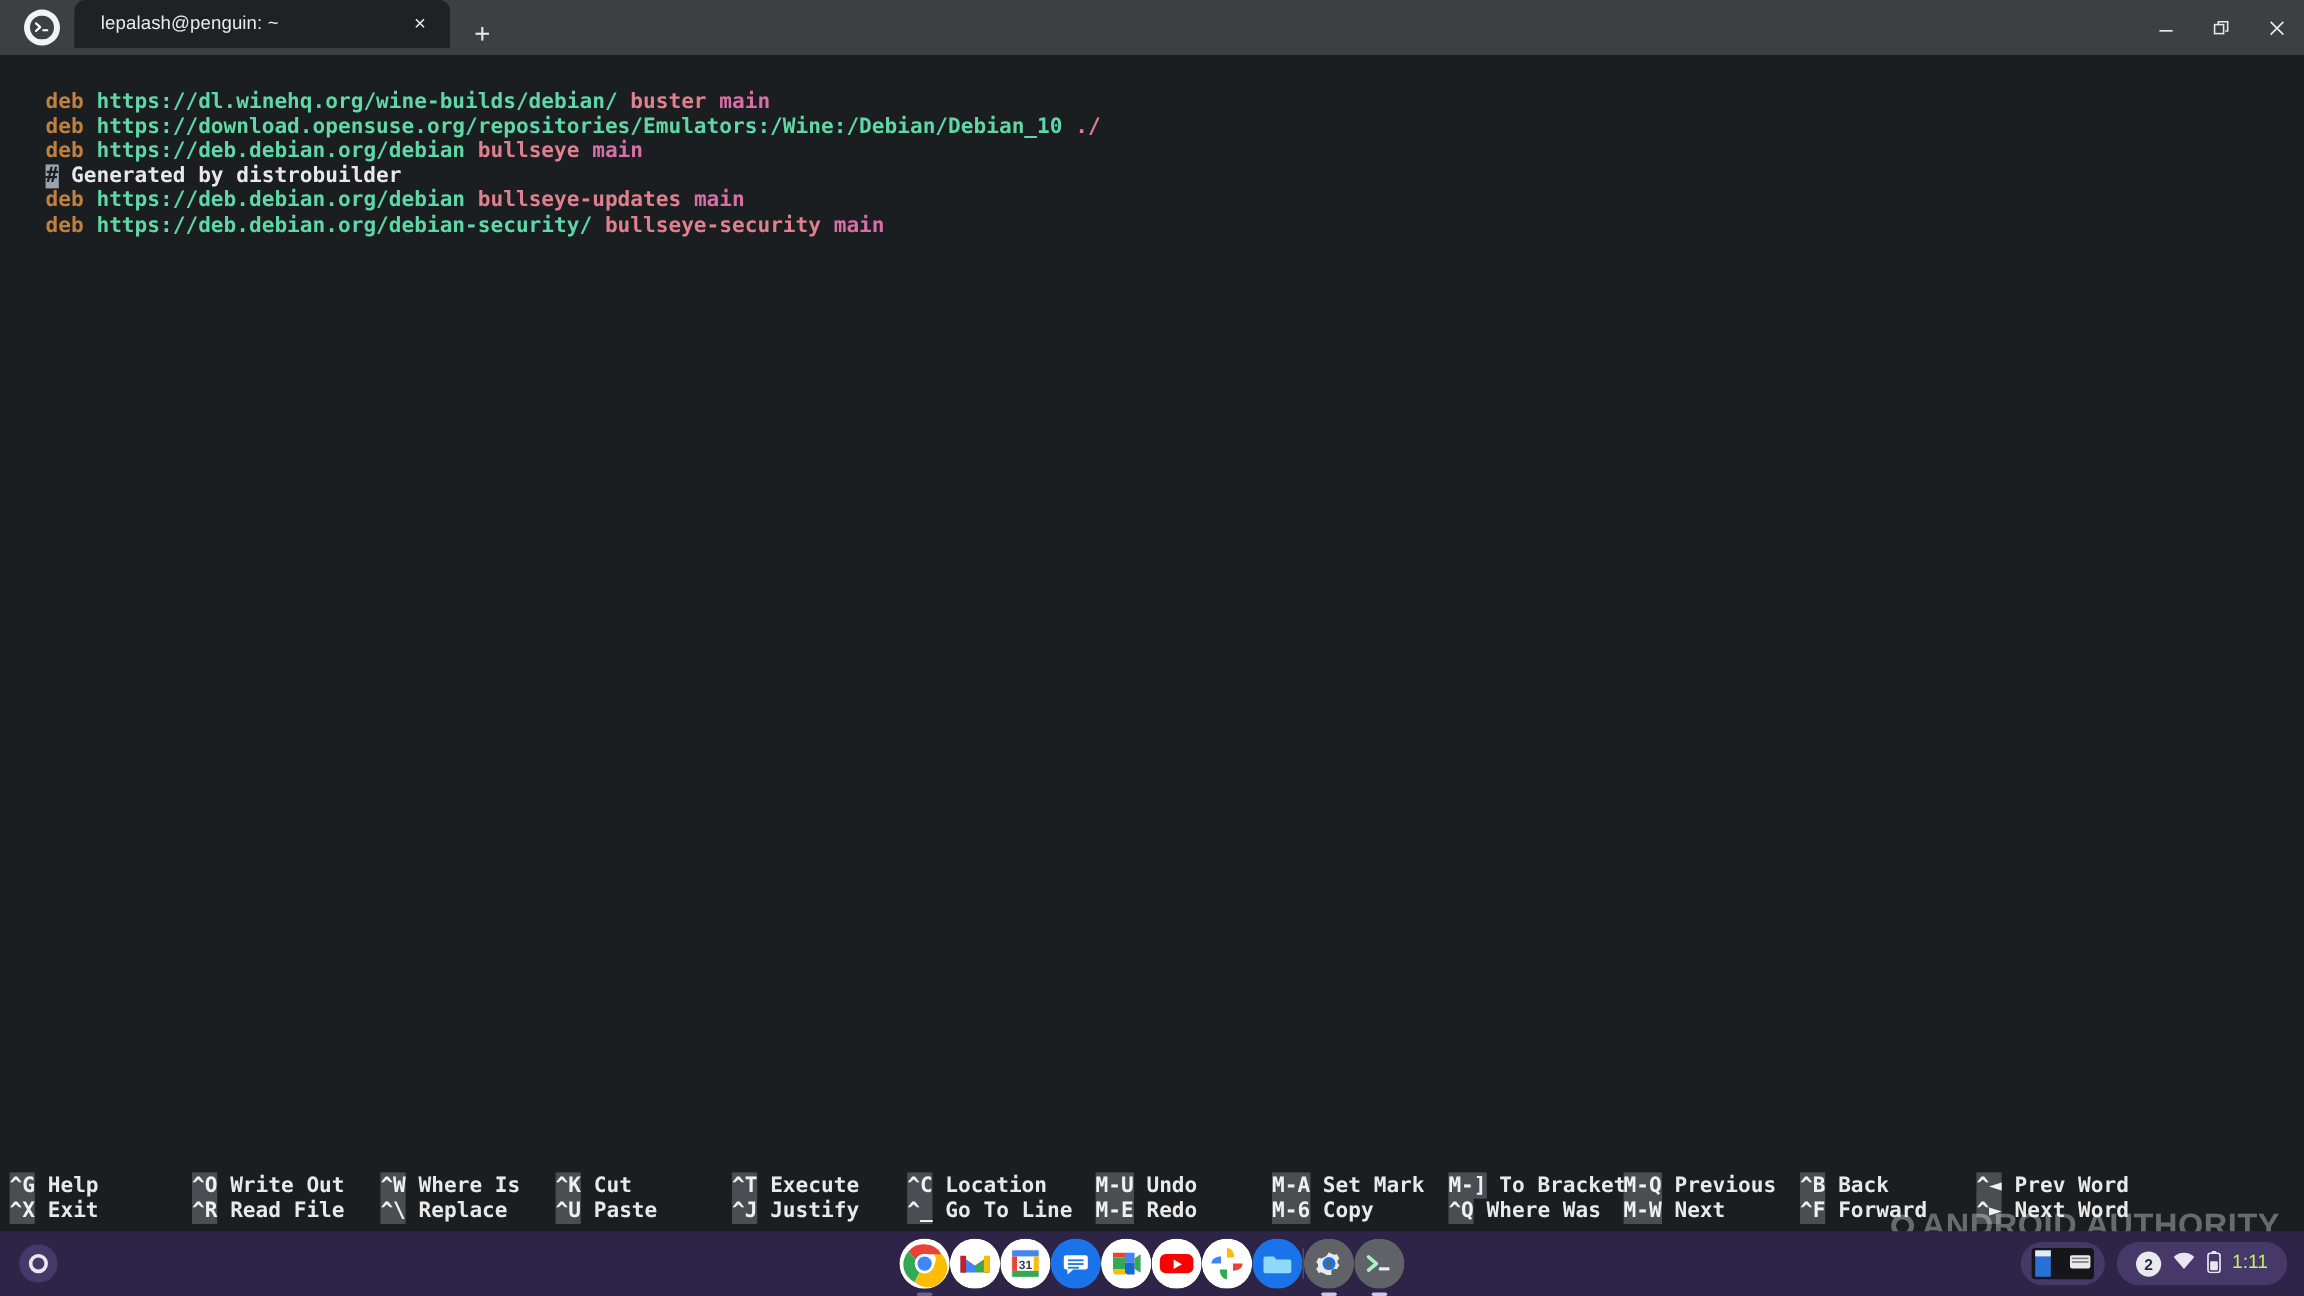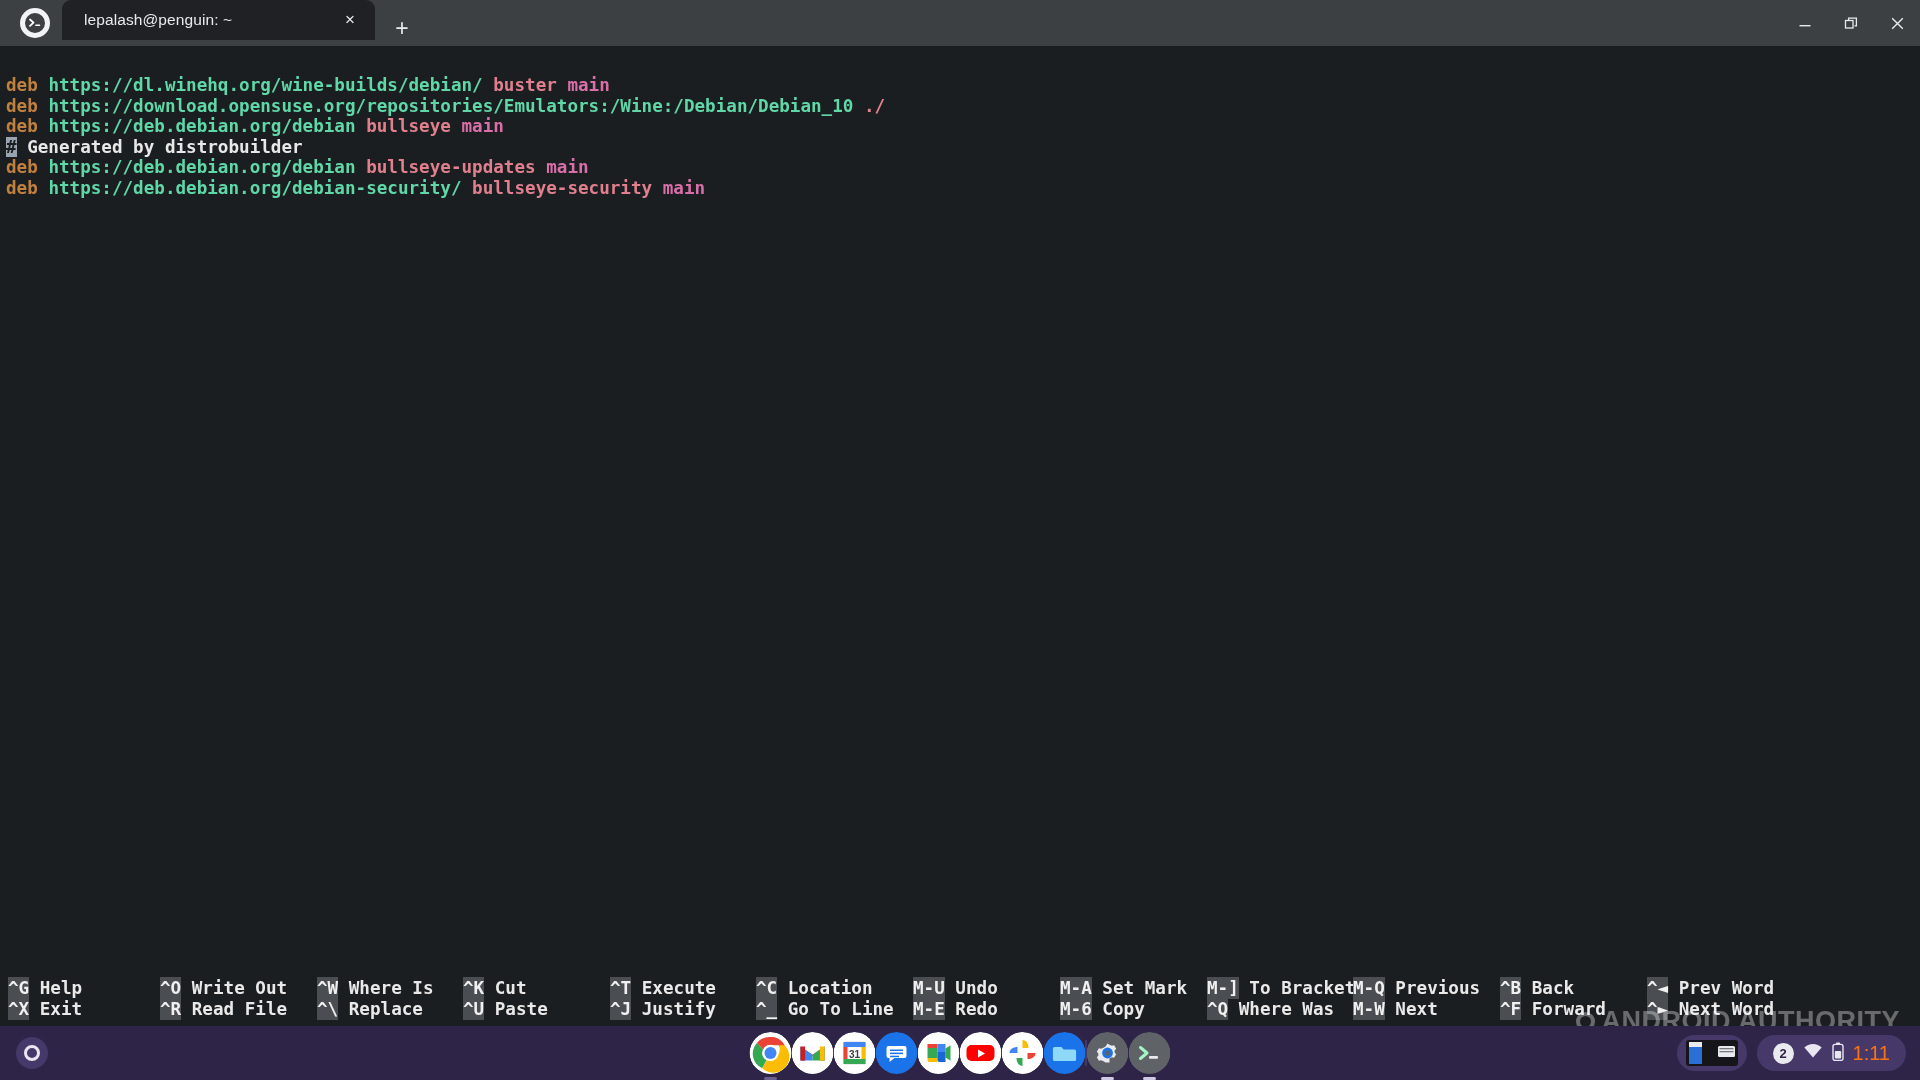--- a/index.html
+++ b/index.html
@@ -65,21 +65,21 @@
   #nano-titlebar{
     position:relative; height:22px; margin-top:3px;
     background:#2a2d2f;
     color:#f2f2f2;
     font-weight:bold;
     display:flex; align-items:center;
   }
   #nano-version{ position:absolute; left:26px; }
   #nano-filename{ position:absolute; left:0; right:0; text-align:center; }
 
-  #nano-buffer{ position:absolute; left:0; top:29px; width:1920px; }
+  #nano-buffer{ position:absolute; left:0; top:29px; width:1920px;padding-left:32px; }
   .buf-line{ height:20.6px; white-space:pre; padding-left:6px; font-weight:bold; }
   .tok-deb{ color:#c08040; }
   .tok-url{ color:#5fd7a7; }
   .tok-dist{ color:#e0808f; }
   .tok-comp{ color:#d96fa8; }
   .tok-hash{ color:#6b8fd6; background:#9aa4b0; color:#1b1e20; }
   .tok-comment{ color:#e8e8e8; }
 
   
   #shortcut-bar{
@@ -157,22 +157,22 @@
     height:36px; border-radius:18px; background:#46396a;
     display:flex; align-items:center; gap:9px; padding:0 16px;
   }
   .tray-badge{
     width:21px; height:21px; border-radius:50%;
     background:#e8eaed; color:#2e2447;
     font-family:"Liberation Sans", sans-serif; font-size:13px; font-weight:bold;
     display:flex; align-items:center; justify-content:center;
   }
   #tray-time{
-    color:#f97316; font-family:"Liberation Sans", sans-serif;
-    font-size:20px;
+    color:#bef264; font-family:"Liberation Sans", sans-serif;
+    font-size:16px;
   }
 </style>
 </head>
 <body>
 
 <div id="window-titlebar">
   <div id="app-icon">
     <svg width="20" height="20" viewBox="0 0 20 20" aria-hidden="true">
       <circle cx="10" cy="10" r="10" fill="#3c4043"></circle>
       <path d="M5 6.5 L8.5 9.6 L5 12.8" stroke="#ffffff" stroke-width="1.8" fill="none" stroke-linecap="round" stroke-linejoin="round"></path>

